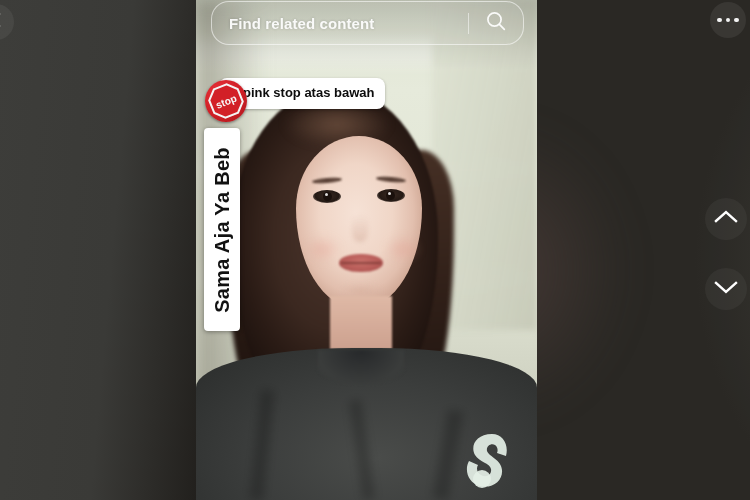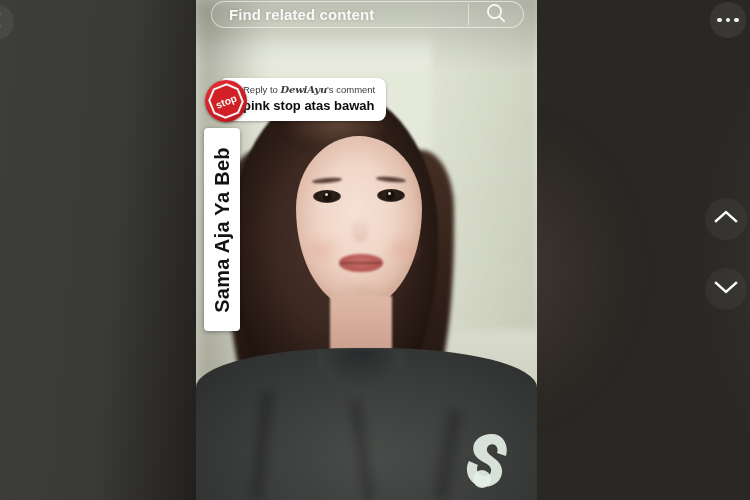--- a/index.html
+++ b/index.html
@@ -216,21 +216,21 @@
   
   .shirt-logo {
     position: absolute; left: 462px; top: 430px;
     width: 46px; height: 62px;
   }
 
   
   .search-pill {
     position: absolute;
     left: 211px; top: 1px;
-    width: 313px; height: 27px;
+    width: 313px; height: 44px;
     border: 1px solid rgba(255,255,255,.55);
     border-radius: 18px;
     display: flex;
     align-items: center;
     background: rgba(255,255,255,.06);
   }
   .search-text {
     flex: 1;
     padding-left: 17px;
     color: rgba(255,255,255,.92);
@@ -443,23 +443,20 @@
   </div>
 
   <div class="reply-wrap">
     <div class="reply-avatar">
       <svg class="stop-octagon" viewBox="0 0 40 40">
         <polygon points="12,2 28,2 38,12 38,28 28,38 12,38 2,28 2,12" fill="#d22027" stroke="#f4f4f4" stroke-width="2.4"></polygon>
         <text x="20" y="25" text-anchor="middle" font-family="Liberation Sans, sans-serif" font-size="12" font-weight="bold" fill="#f7f7f7">stop</text>
       </svg>
     </div>
     <div class="reply-bubble">
-      <div class="reply-head">
-        <span>Reply to </span><span class="reply-user">DewiAyu</span><span>'s comment</span>
-      </div>
       <div class="reply-body">pink stop atas bawah</div>
     </div>
   </div>
 
   <div class="sticker">
     <div class="sticker-text">Sama Aja Ya Beb</div>
   </div>
 
   <div class="side-nav">
     <div class="nav-chev">

